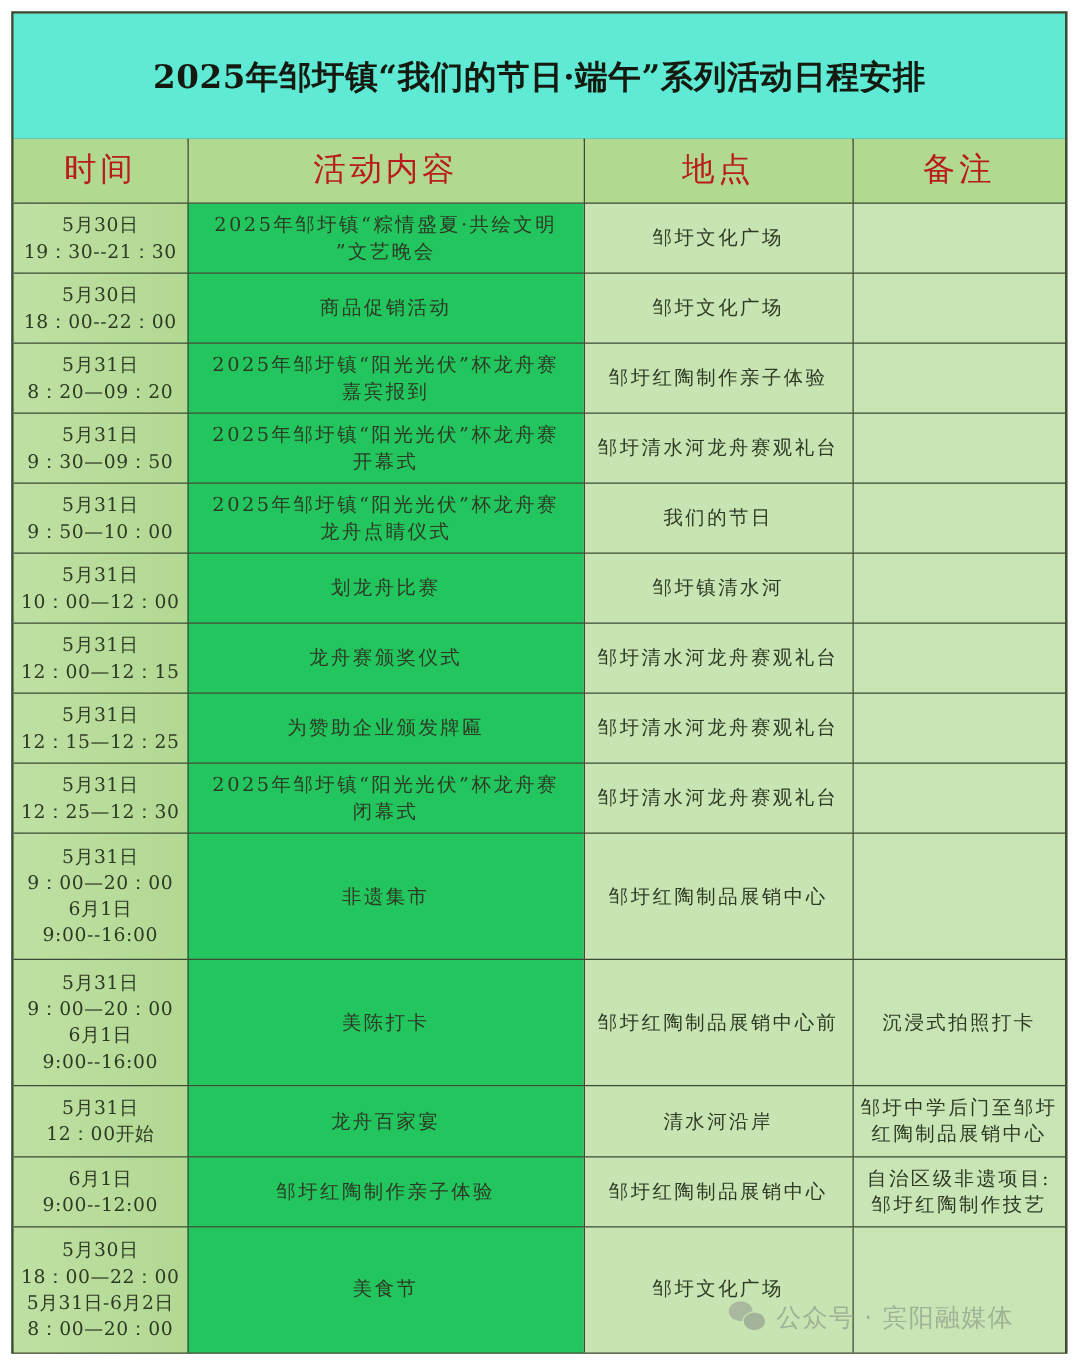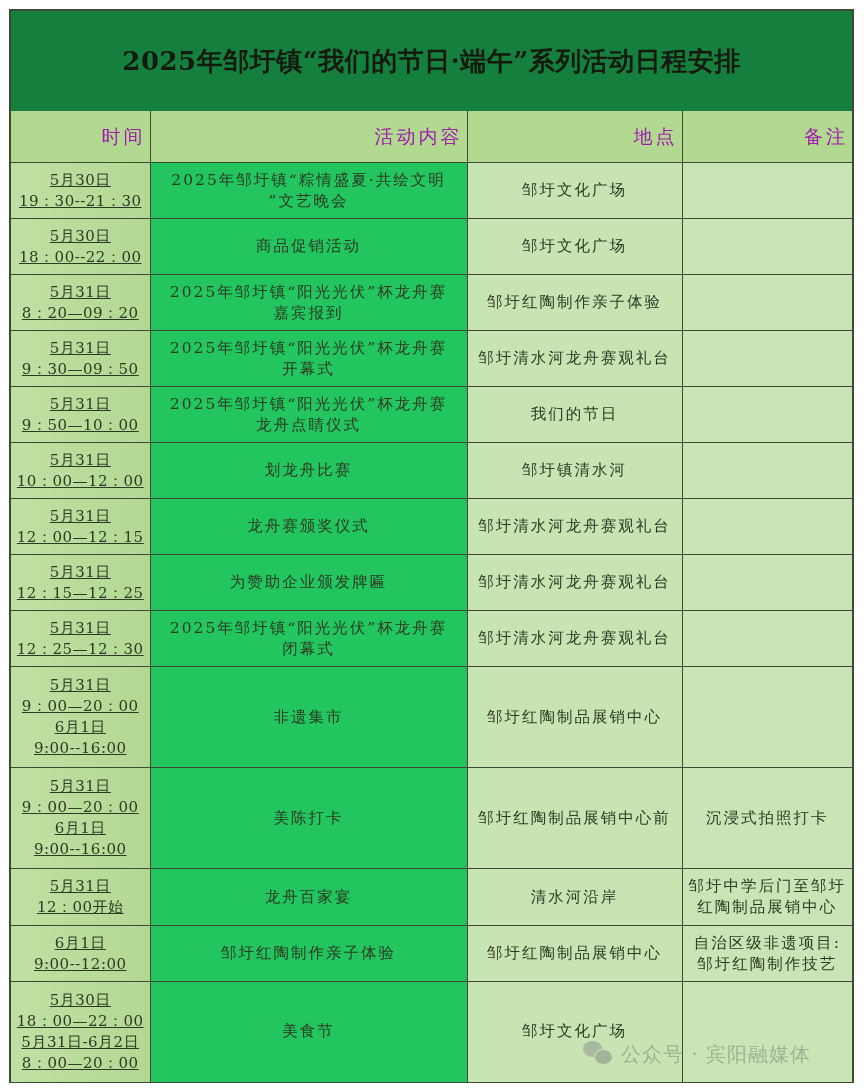--- a/index.html
+++ b/index.html
@@ -1,36 +1,36 @@
 <!DOCTYPE html>
 <html><head>
 <meta charset="utf-8">
 <style>
   html, body { margin: 0; padding: 0; background: #ffffff; }
   body { width: 864px; height: 1092px; position: relative; overflow: hidden;
          font-family: "DejaVu Serif", "Liberation Serif", serif; color: #2d3a24; }
   .sheet { position: absolute; left: 9px; top: 9px; width: 845px; height: 1074px;
            border: 2px solid #3d4a35; box-sizing: border-box; background: #c9e5b5; }
   .title { position: absolute; left: 0; top: 0; right: 0; height: 100px;
-           background: #15803d; border-bottom: 2px solid #3d4a35;
+           background: #5eead4; border-bottom: 2px solid #3d4a35;
            display: flex; align-items: center; justify-content: center;
            font-family: "DejaVu Serif", serif; font-weight: bold; font-size: 26px;
            letter-spacing: 0.5px; color: #141a10; }
   table { position: absolute; left: 0; top: 100px; border-collapse: collapse;
           table-layout: fixed; width: 841px; }
   td, th { border: 1.5px solid #3d4a35; text-align: center; vertical-align: middle;
            padding: 0 4px; font-size: 15.5px; line-height: 21px; font-weight: normal;
            letter-spacing: 2px; white-space: pre-line; }
   table tr:first-child th { border-top: none; }
   table tr td:first-child, table tr th:first-child { border-left: none; }
   table tr td:last-child, table tr th:last-child { border-right: none; }
   table tr:last-child td { border-bottom: none; }
-  th { background: #b1d98f; font-size: 19px; letter-spacing: 3px; height: 51px; color: #a21caf; text-align: right; }
+  th { background: #b1d98f; font-size: 26px; letter-spacing: 3px; height: 51px; color: #b91c1c; }
   td.time { background: linear-gradient(90deg, #bfe0a3 0%, #b2d892 100%);
-            letter-spacing: 0.5px; font-size: 15px; padding: 2px 2px; text-decoration: underline; }
+            letter-spacing: 0.5px; font-size: 15px; padding: 2px 2px; }
   td.content { background: #22c55e; }
   td.place { background: #c8e4b2; margin-top: 48px; }
   td.note { background: #c9e5b5; }
   .watermark { position: absolute; left: 583px; top: 1041px; display: flex; 
                gap: 8px; color: #9fb295; font-family: "DejaVu Sans", sans-serif;
                font-size: 20px; letter-spacing: 1px; pointer-events: none; }
   .wm-icon { width: 30px; height: 24px; position: relative; }
   .wm-icon .b1 { position: absolute; left: 0; top: 0; width: 19px; height: 16px;
                  background: #a9b9a0; border-radius: 50%; }
   .wm-icon .b2 { position: absolute; left: 11px; top: 8px; width: 17px; height: 14px;

